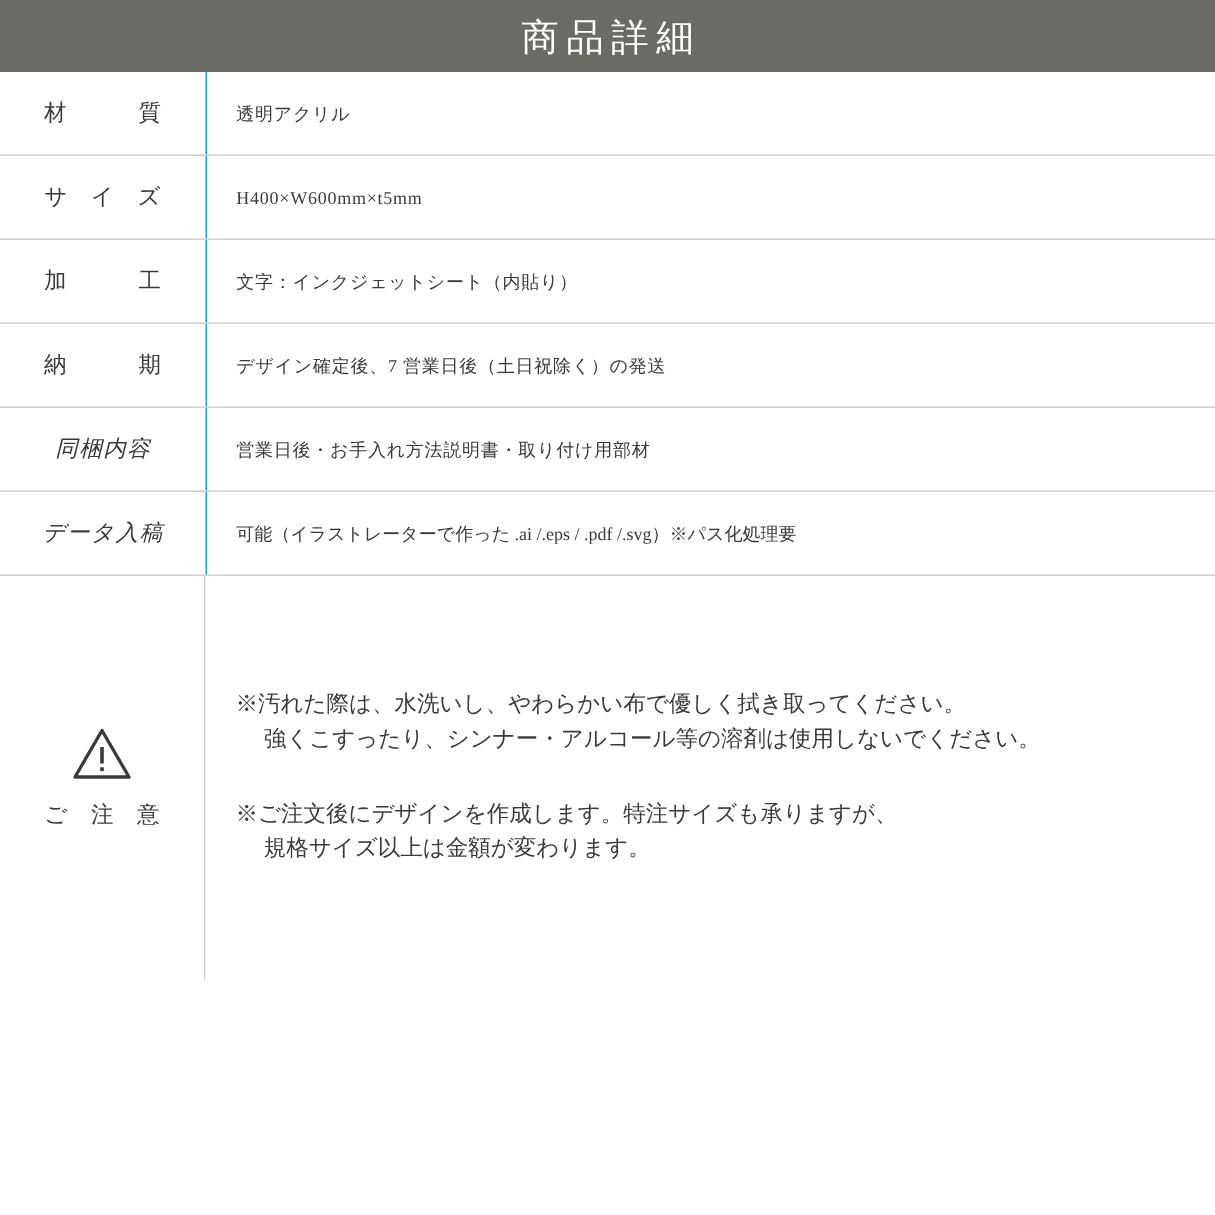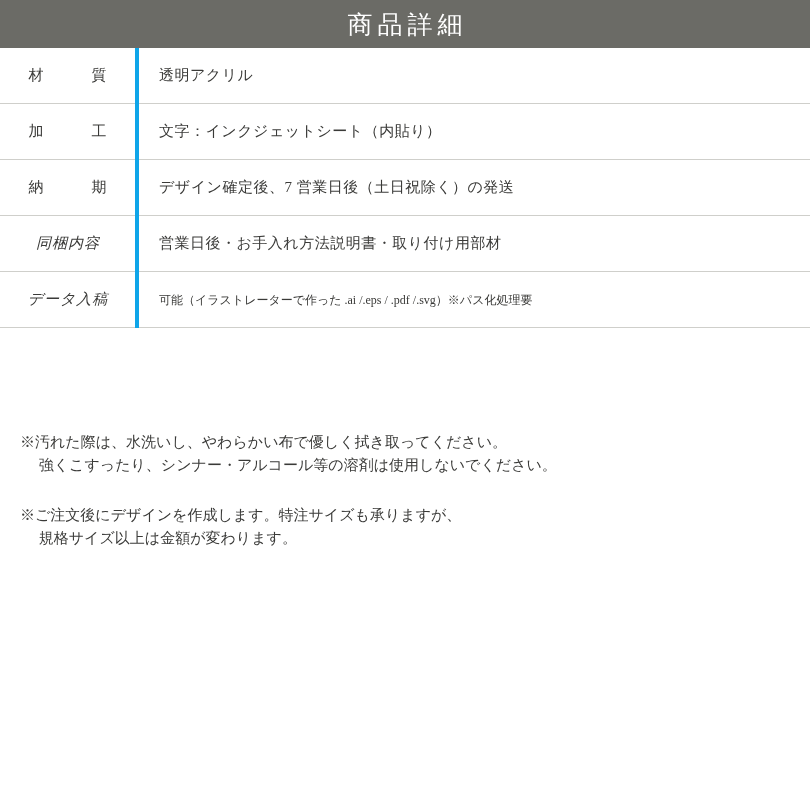--- a/index.html
+++ b/index.html
@@ -54,37 +54,37 @@
 
   .spec-table tr {
     border-bottom: 1px solid #cfcfcb;
   }
   .spec-table td {
     padding: 0;
     vertical-align: middle;
     border-bottom: 1px solid #cfcfcb;
   }
   .spec-table td.label {
-    border-right: 4px solid #0ea5e9;
+    border-right: 1px solid #0ea5e9;
     text-align: center;
     font-size: 15px;
     letter-spacing: 6px;
     text-indent: 6px;
     color: #3a3a38;
     height: 55px;
     font-family: "Liberation Serif", "DejaVu Serif", serif;
   }
   .spec-table td.label.tight {
     letter-spacing: 1px;
     text-indent: 1px;
     font-style: italic;
   }
   .spec-table td.value {
     padding-left: 20px;
-    font-size: 15px;
+    font-size: 12px;
     color: #3a3a38;
     letter-spacing: 0.5px;
     font-family: "Liberation Serif", "DejaVu Serif", serif;
     line-height: 1.5;
   }
   .spec-table td.value.small {
     font-size: 12px;
     letter-spacing: 0px;
   }
   .notice-label-inner {
@@ -152,39 +152,55 @@
     <colgroup>
       <col class="label-col">
       <col class="value-col">
     </colgroup>
     <tbody>
       <tr>
         <td class="label">材　　質</td>
         <td class="value">透明アクリル</td>
       </tr>
       <tr>
+        <td class="label">サ イ ズ</td>
+        <td class="value">H400×W600mm×t5mm</td>
+      </tr>
+      <tr>
         <td class="label">加　　工</td>
         <td class="value">文字：インクジェットシート（内貼り）</td>
       </tr>
       <tr>
         <td class="label">納　　期</td>
         <td class="value">デザイン確定後、7 営業日後（土日祝除く）の発送</td>
       </tr>
       <tr>
         <td class="label tight">同梱内容</td>
         <td class="value">営業日後・お手入れ方法説明書・取り付け用部材</td>
       </tr>
       <tr>
         <td class="label tight">データ入稿</td>
         <td class="value small">可能（イラストレーターで作った .ai /.eps / .pdf /.svg）※パス化処理要</td>
       </tr>
     </tbody>
   </table>
 
   <div class="notice-wrap">
+    <div class="notice-col-label">
+      <div class="notice-label-inner">
+        <span>
+          <svg class="warn-icon" viewBox="0 0 40 36" xmlns="http://www.w3.org/2000/svg">
+            <path d="M20 3 L38 34 L2 34 Z" fill="none" stroke="#3a3a38" stroke-width="2.2" stroke-linejoin="round"></path>
+            <rect x="18.8" y="14" width="2.4" height="11" fill="#3a3a38"></rect>
+            <rect x="18.8" y="27.5" width="2.4" height="2.6" fill="#3a3a38"></rect>
+          </svg>
+        </span>
+        <span class="notice-label-text">ご 注 意</span>
+      </div>
+    </div>
     <div class="notice-col-body">
       <div class="notice-body">
         <p class="notice-para">※汚れた際は、水洗いし、やわらかい布で優しく拭き取ってください。
 　 強くこすったり、シンナー・アルコール等の溶剤は使用しないでください。</p>
         <p class="notice-para">※ご注文後にデザインを作成します。特注サイズも承りますが、
 　 規格サイズ以上は金額が変わります。</p>
       </div>
     </div>
   </div>
 

